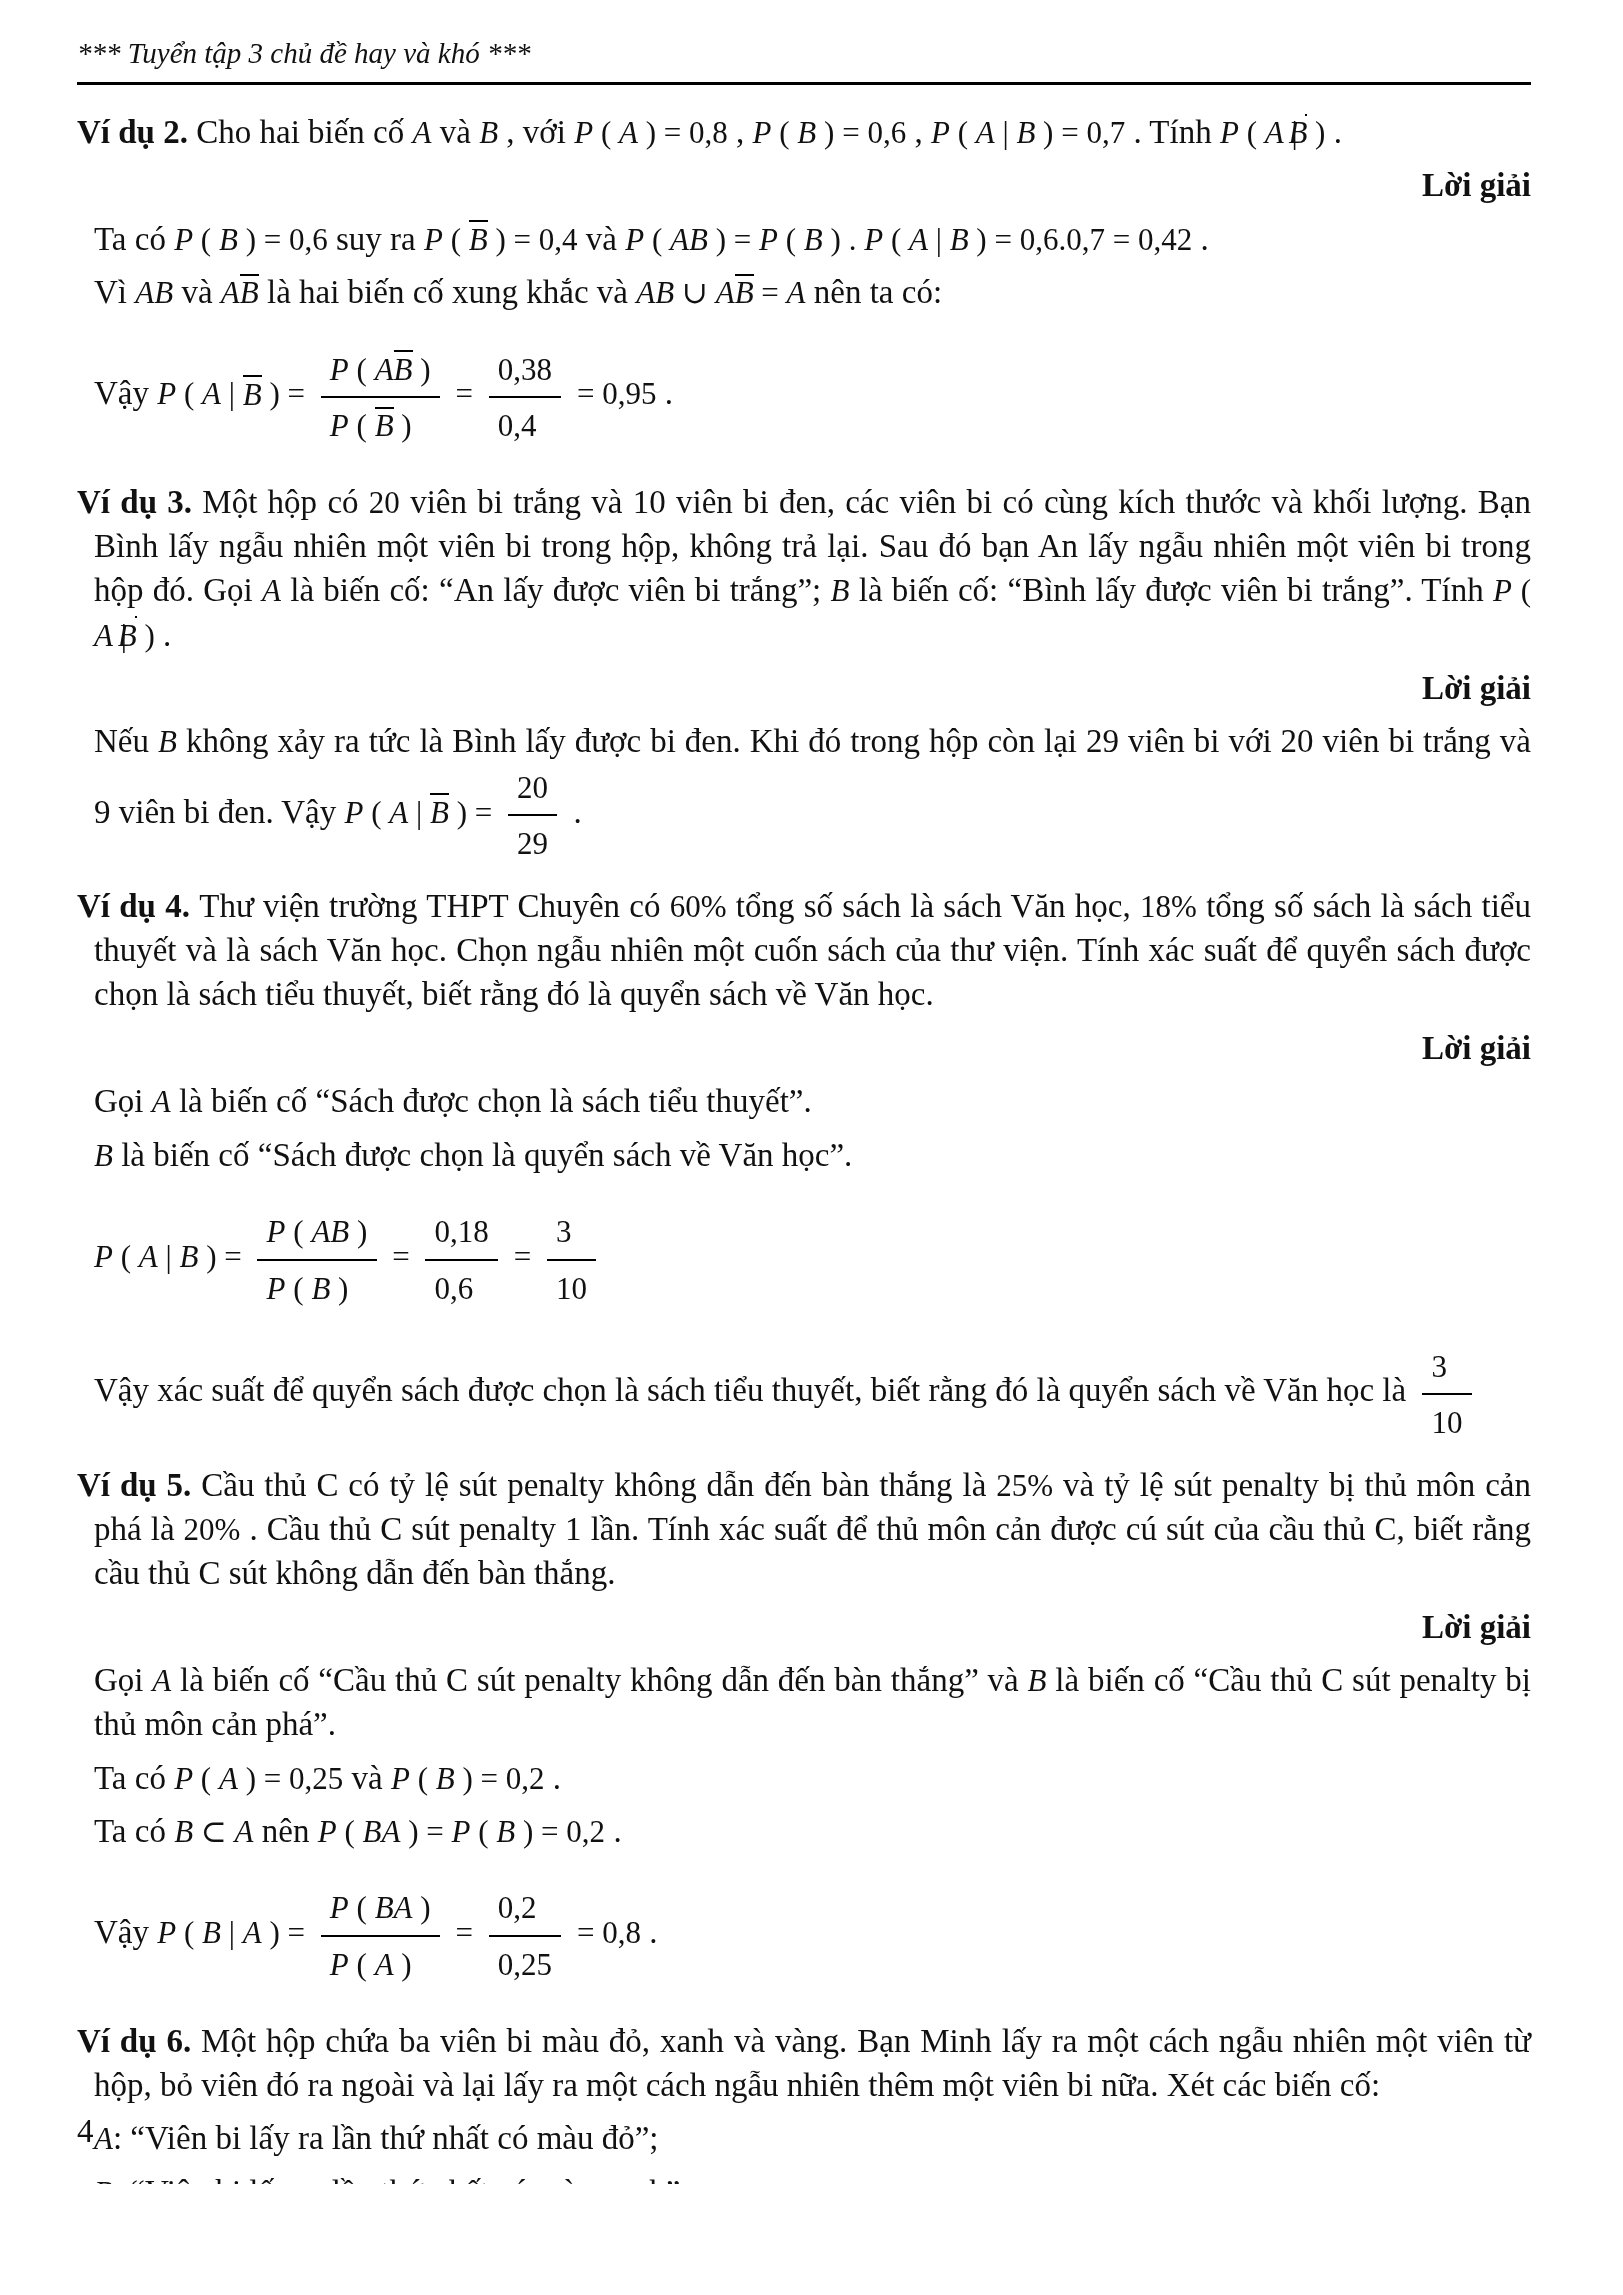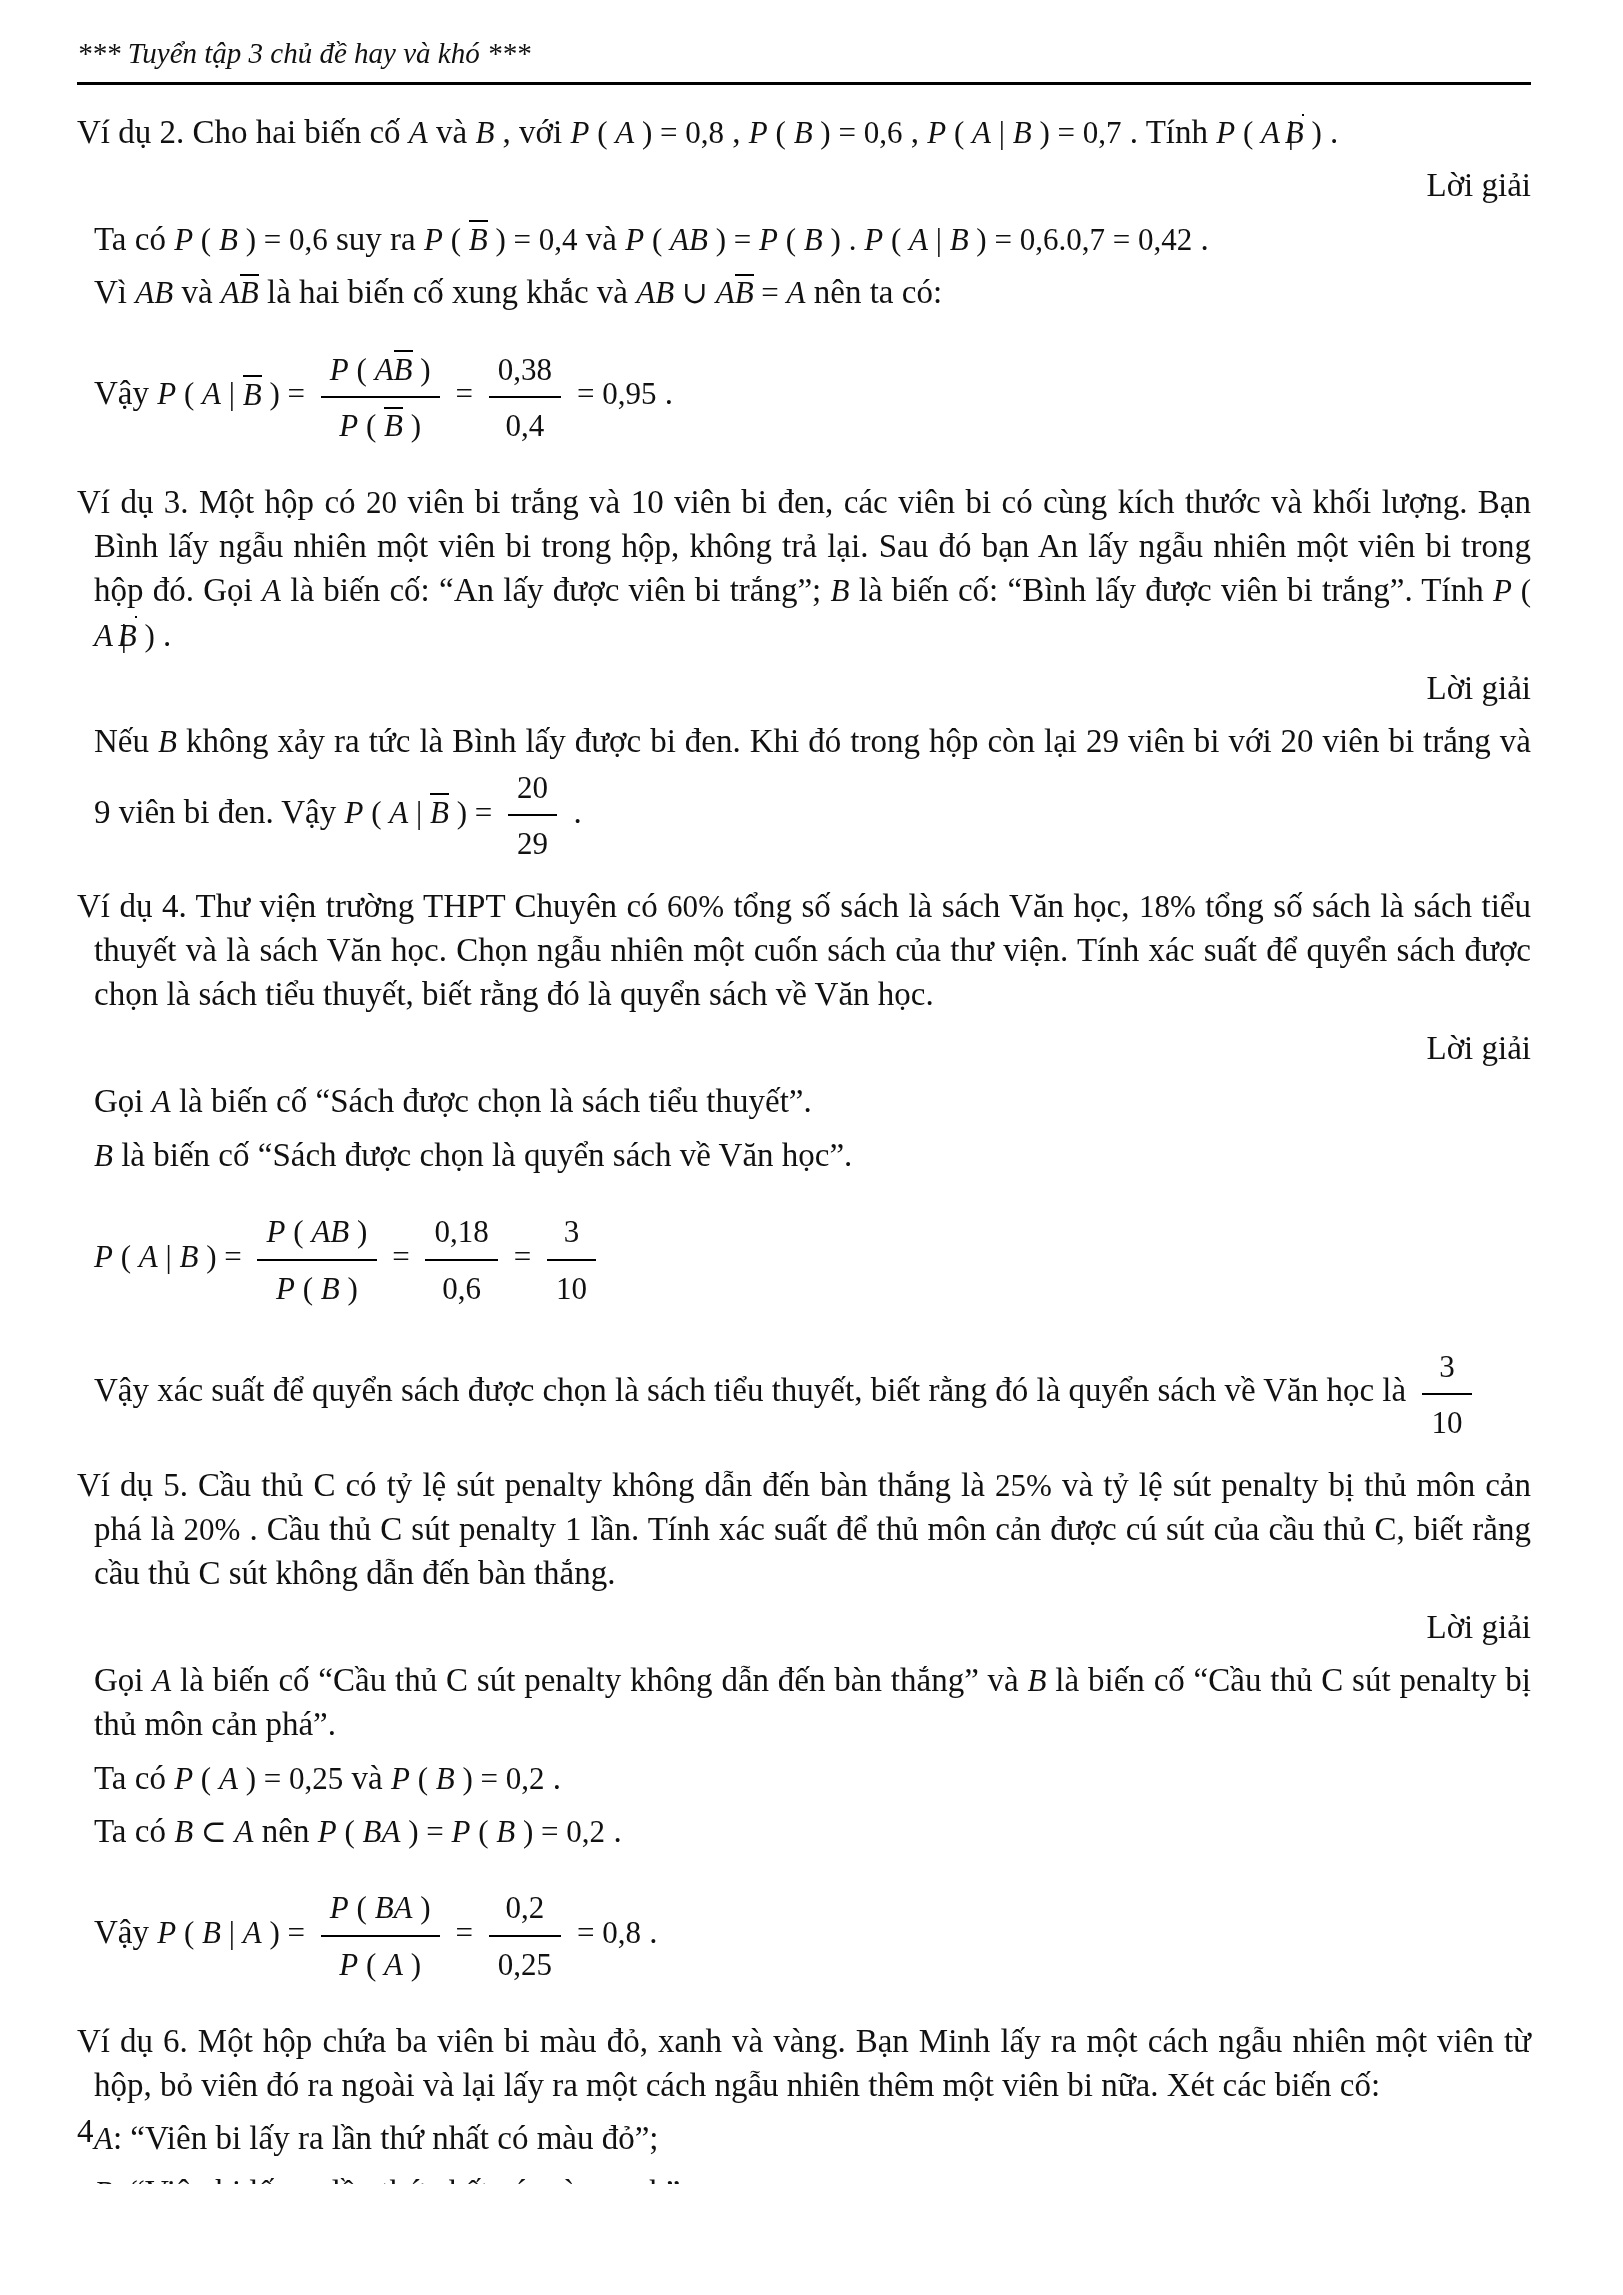--- a/index.html
+++ b/index.html
@@ -24,33 +24,33 @@
   .rule{
     border:none;
     border-top:3.3px solid #000;
     margin:0 0 25px 0;
   }
   .p{margin:9.2px 0;}
   .ex{padding-left:17px;text-indent:-17px;text-align:justify;margin-top:17px;}
   .sol{padding-left:17px;text-align:justify;}
   .center{text-align:right;}
   .frm{padding-left:17px;margin:31px 0;}
-  .bold{font-weight:normal;}
+  .bold{font-weight:bold;}
   .m{font-size:0.94em;}
   .m i{font-style:italic;}
   .ov{
     display:inline-block;
     border-top:0.07em solid #000;
     padding-top:0.05em;
     line-height:1.05;
   }
   .fr{
     display:inline-block;
     vertical-align:middle;
-    text-align:center;
+    text-align:left;
     margin:0 7.9px;
   }
   .fr .num{
     display:block;
     padding:1.3px 9.2px 5.2px 9.2px;
     border-bottom:0.08em solid #000;
   }
   .fr .den{
     display:block;
     padding:5.2px 9.2px 1.3px 9.2px;

